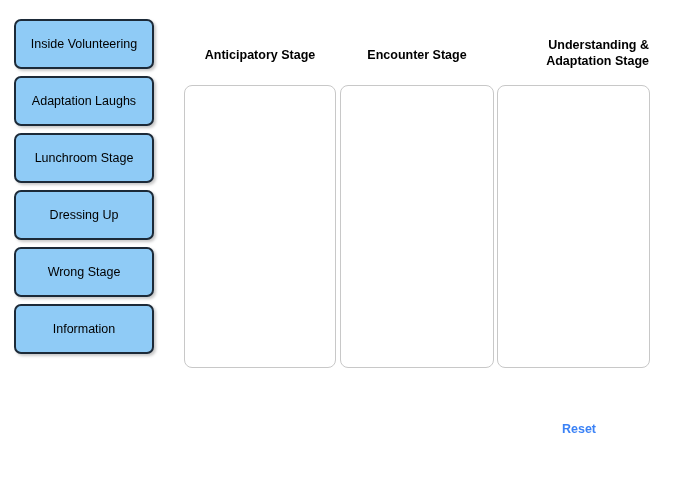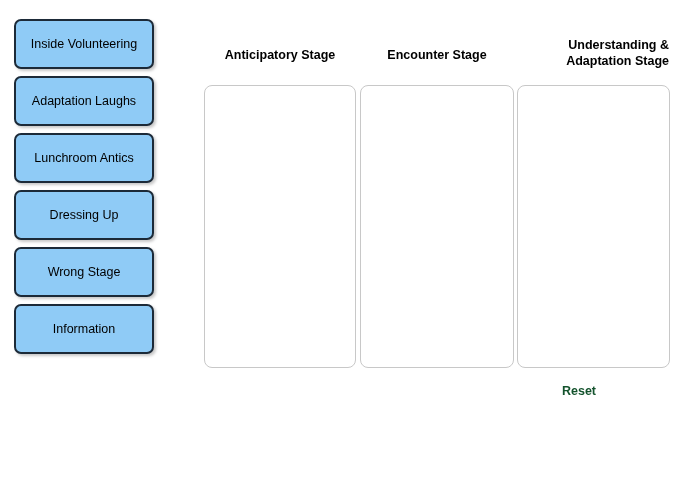--- a/index.html
+++ b/index.html
@@ -44,21 +44,21 @@
     font-size: 12.5px;
     color: #000000;
     text-align: center;
     line-height: 1.15;
     padding: 0 4px;
   }
 
   
   #stages-area {
     position: absolute;
-    left: 204px;
+    left: 184px;
     top: 0;
     width: 470px;
     height: 420px;
   }
 
   .stage-column {
     position: absolute;
     top: 0;
     height: 494px;
   }
@@ -100,45 +100,45 @@
     box-sizing: border-box;
     background: #ffffff;
     border: 1px solid #c8c8c8;
     border-radius: 8px;
   }
 
   
   #reset-button {
     position: absolute;
     left: 503px;
-    top: 384px;
+    top: 422px;
     width: 152px;
     text-align: center;
     font-size: 12.5px;
     font-weight: bold;
-    color: #14532d;
+    color: #3b82f6;
     cursor: pointer;
     user-select: none;
   }
 </style>
 </head>
 <body>
 
 <div id="draggable-items-panel">
 
   <div class="item-card">
     <span class="item-card-label">Inside Volunteering</span>
   </div>
 
   <div class="item-card">
     <span class="item-card-label">Adaptation Laughs</span>
   </div>
 
   <div class="item-card">
-    <span class="item-card-label">Lunchroom Antics</span>
+    <span class="item-card-label">Lunchroom Stage</span>
   </div>
 
   <div class="item-card">
     <span class="item-card-label">Dressing Up</span>
   </div>
 
   <div class="item-card">
     <span class="item-card-label">Wrong Stage</span>
   </div>
 

